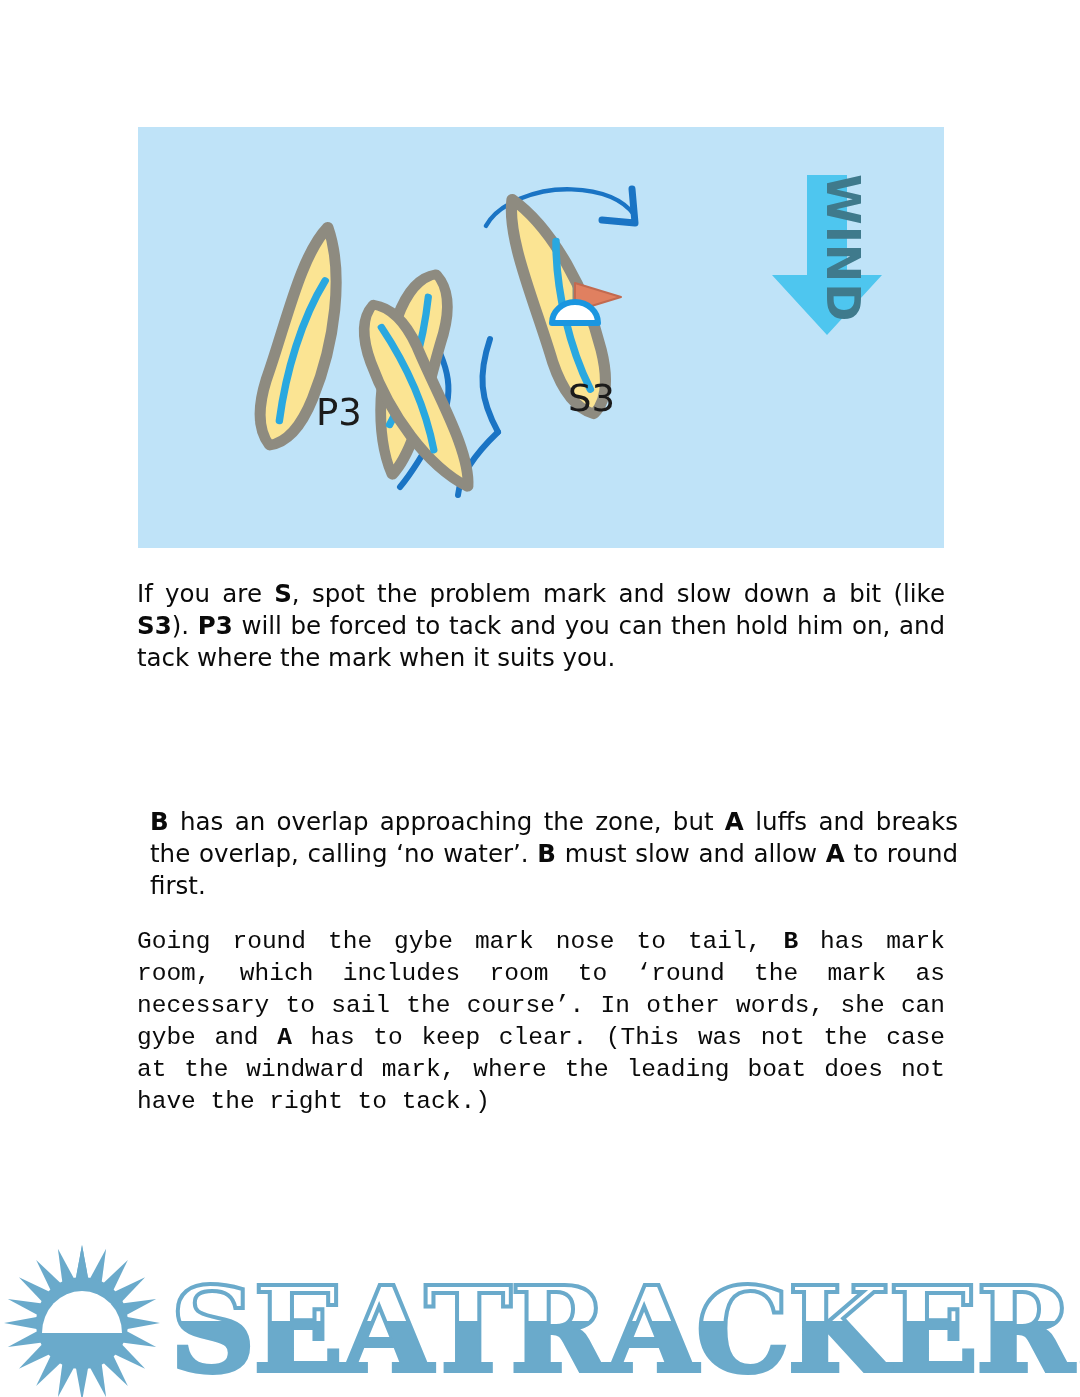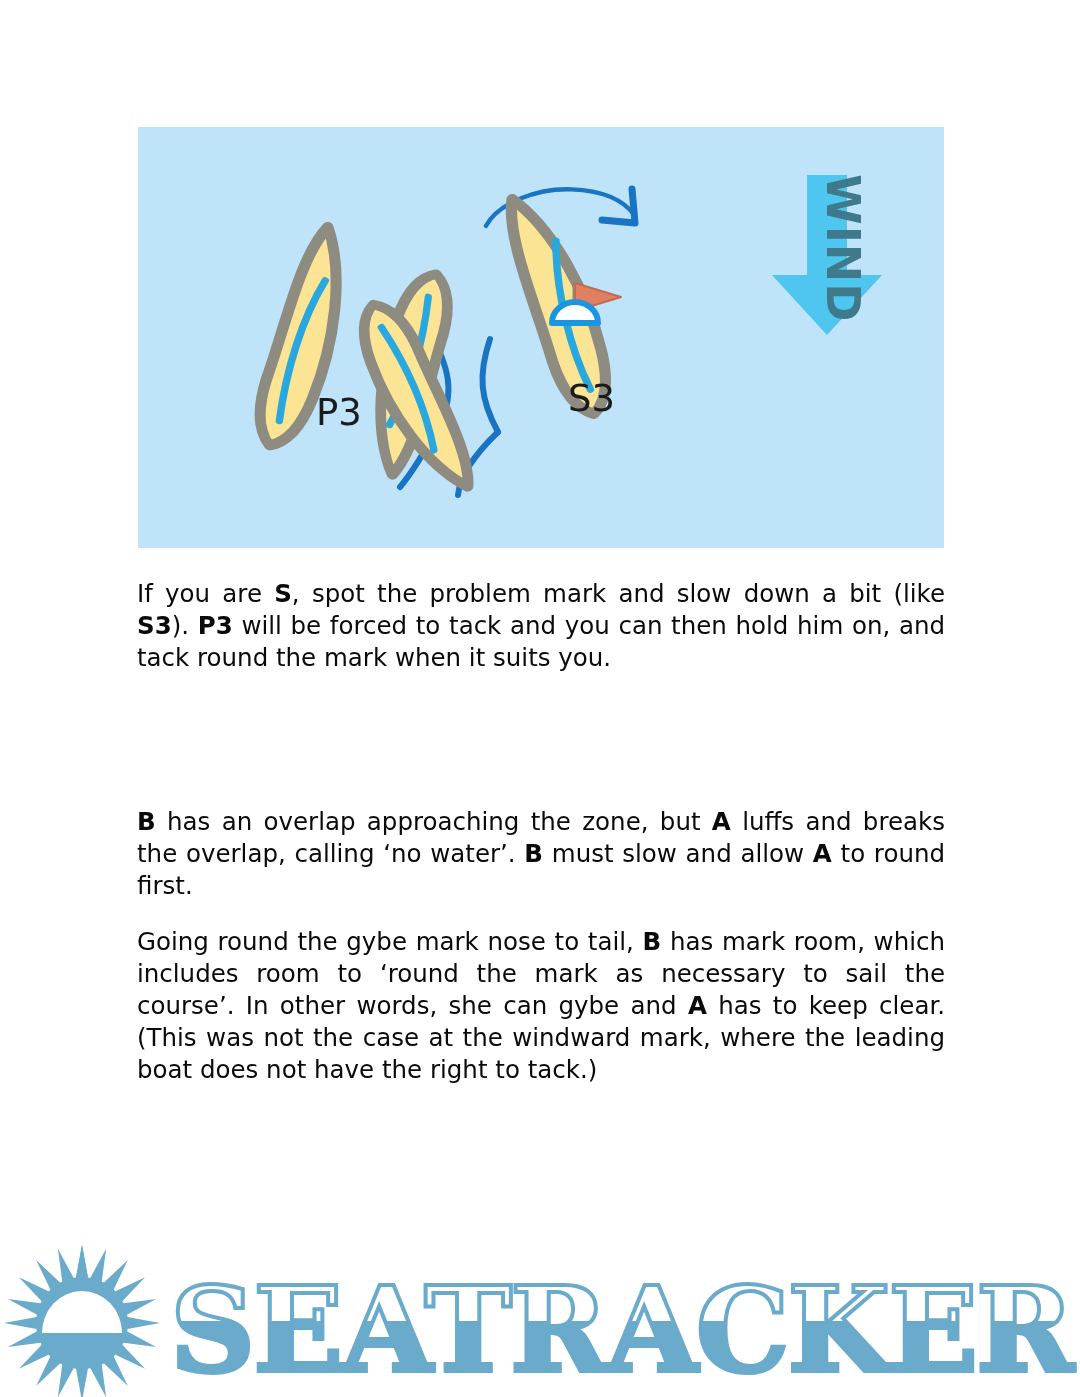--- a/index.html
+++ b/index.html
@@ -60,22 +60,22 @@
     font-family: "DejaVu Sans", "Liberation Sans", sans-serif;
     font-size: 24.5px;
     line-height: 32px;
     color: #0a0a0a;
     text-align: justify;
     text-justify: inter-word;
   }
   .body-text b { font-weight: bold; }
 
   #para-intro { top: 578px; }
-  #para-one   { top: 806px; }
-  #para-two   { top: 926px; }
+  #para-one   { top: 806px; margin-left: 13px; }
+  #para-two   { top: 926px; font-family: Liberation Mono, monospace; }
 
   
   .section-heading {
     position: absolute;
     left: 137px;
     top: 703px;
     width: 808px;
     height: 66px;
     background: #fbeec0;
     border-bottom: 6px solid #f6d41c;
@@ -159,21 +159,21 @@
       <text class="boat-label" x="178" y="298">P3</text>
       <text class="boat-label" x="430" y="284">S3</text>
 
       <g>
         <path d="M 669 48 L 709 48 L 709 148 L 744 148 L 689 208 L 634 148 L 669 148 Z" fill="#4ec6ef"></path>
         <text class="wind-word" x="689" y="47" transform="rotate(90 689 47)" text-anchor="start">WIND</text>
       </g>
     </svg>
   </div>
 
-  <div class="body-text" id="para-intro"><span>If you are </span><b>S</b><span>, spot the problem mark and slow down a bit (like </span><b>S3</b><span>). </span><b>P3</b><span> will be forced to tack and you can then hold him on, and tack round the mark when it suits you.</span></div>
+  <div class="body-text" id="para-intro"><span>If you are </span><b>S</b><span>, spot the problem mark and slow down a bit (like </span><b>S3</b><span>). </span><b>P3</b><span> will be forced to tack and you can then hold him on, and tack where the mark when it suits you.</span></div>
 
 
   <div class="body-text" id="para-one"><b>B</b><span> has an overlap approaching the zone, but </span><b>A</b><span> luffs and breaks the overlap, calling ‘no water’. </span><b>B</b><span> must slow and allow </span><b>A</b><span> to round first.</span></div>
 
   <div class="body-text" id="para-two"><span>Going round the gybe mark nose to tail, </span><b>B</b><span> has mark room, which includes room to ‘round the mark as necessary to sail the course’. In other words, she can gybe and </span><b>A</b><span> has to keep clear. (This was not the case at the windward mark, where the leading boat does not have the right to tack.)</span></div>
 
   <div class="watermark">
     <svg width="1080" height="154" viewBox="0 0 1080 154" xmlns="http://www.w3.org/2000/svg">
       <defs>
 

